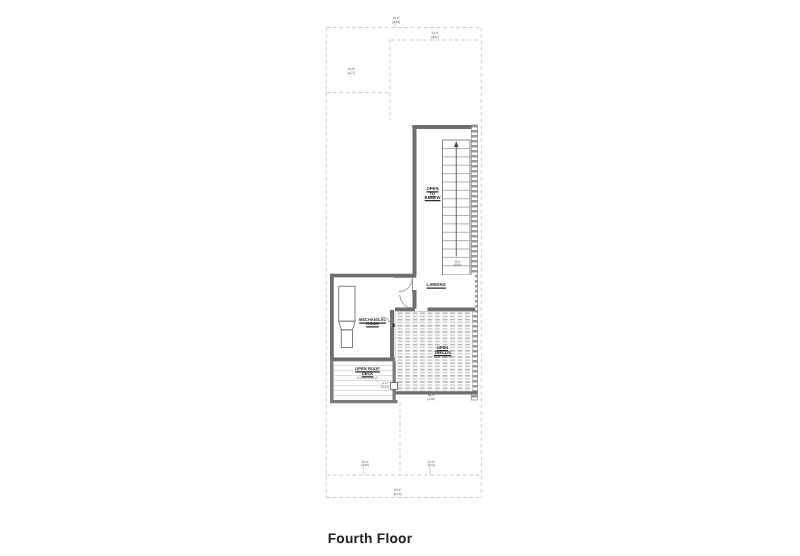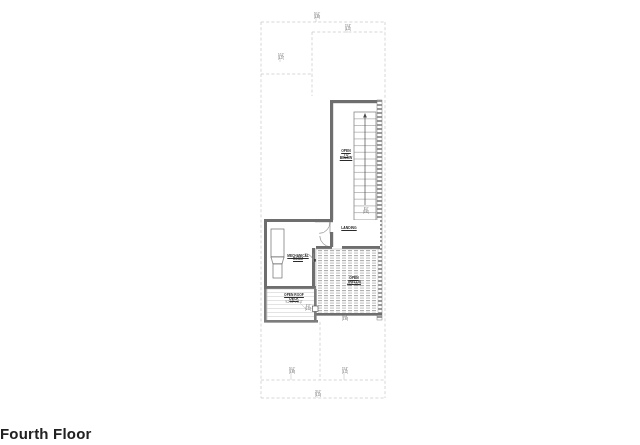--- a/index.html
+++ b/index.html
@@ -26,22 +26,23 @@
     left: 0; top: 0;
     width: 640px;
     height: 445px;
     display: block;
   }
   .floor-title {
     position: absolute;
     left: 0;
     top: 425px;
     width: 592px;
-    font-family: "Liberation Sans", sans-serif;
-    font-size: 15px;
+    text-align: center;
+    font-family: "Liberation Sans", sans-serif;
+    font-size: 11px;
     font-weight: bold;
     color: #222222;
     letter-spacing: 0.2px;
   }
   
   .rlabel {
     position: absolute;
     font-family: "Liberation Sans", sans-serif;
     font-weight: bold;
     color: #2a2a2a;

